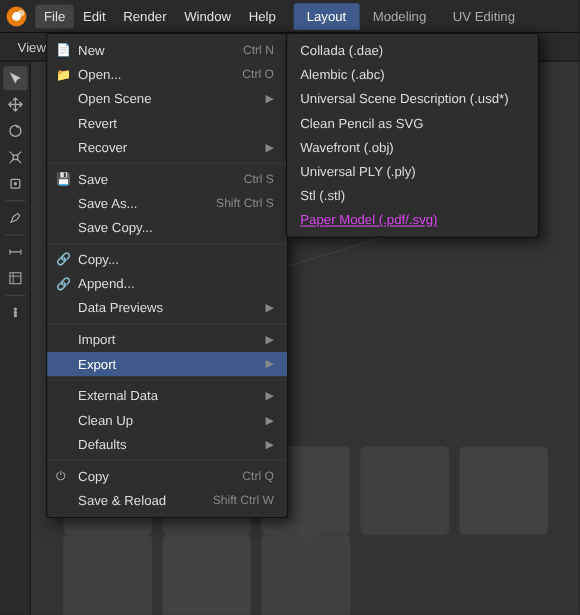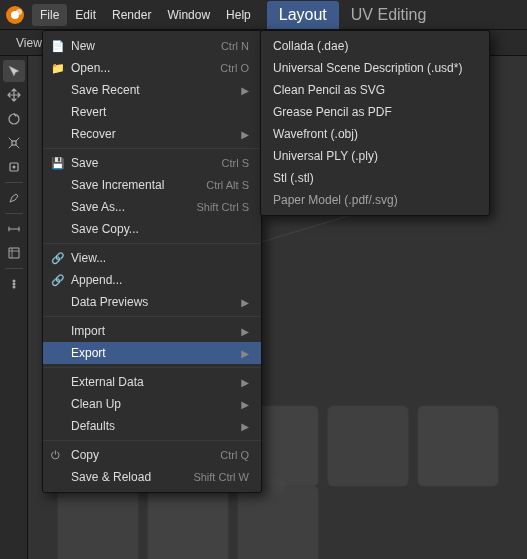--- a/index.html
+++ b/index.html
@@ -51,21 +51,21 @@
     .menu-bar-item.active {
       background: #444;
     }
     .header-tabs {
       display: flex;
       align-items: center;
       margin-left: 8px;
     }
     .tab-item {
       padding: 5px 12px;
-      font-size: 16px;
+      font-size: 12px;
       cursor: pointer;
       color: #aaa;
       border-radius: 3px 3px 0 0;
       background: transparent;
     }
     .tab-item.active {
       background: #3d5a8a;
       color: #fff;
     }
 
@@ -219,21 +219,22 @@
       border: 1px solid #111;
       border-radius: 3px;
       padding: 4px 0;
       pointer-events: all;
       box-shadow: 4px 4px 12px rgba(0,0,0,0.6);
     }
     .export-submenu .menu-item {
       padding: 4px 12px;
     }
     .export-submenu .menu-item.disabled {
-      color: #a3a3a3;
+      color: #d946ef;
+      text-decoration: underline;
     }
   </style>
 </head>
 <body>
 
 <div class="header">
   <div class="header-left">
 
     <svg class="blender-logo" viewBox="0 0 22 22" fill="none">
       <circle cx="11" cy="11" r="9" fill="#e87d0d"></circle>
@@ -243,20 +244,21 @@
     <div class="menu-bar">
       <div class="menu-bar-item active">File</div>
       <div class="menu-bar-item">Edit</div>
       <div class="menu-bar-item">Render</div>
       <div class="menu-bar-item">Window</div>
       <div class="menu-bar-item">Help</div>
     </div>
   </div>
   <div class="header-tabs">
     <div class="tab-item active">Layout</div>
+    <div class="tab-item">Modeling</div>
     <div class="tab-item">UV Editing</div>
   </div>
 </div>
 
 <div class="toolbar-row">
   <div class="toolbar-btn">View</div>
   <div class="toolbar-btn">Add</div>
   <div class="toolbar-btn">Object</div>
 </div>
 
@@ -353,51 +355,47 @@
       <span class="icon-left">📄</span>
       <span>New</span>
       <span class="shortcut">Ctrl N</span>
     </div>
     <div class="menu-item">
       <span class="icon-left">📁</span>
       <span>Open...</span>
       <span class="shortcut">Ctrl O</span>
     </div>
     <div class="menu-item">
-      <span>Save Recent</span>
+      <span>Open Scene</span>
       <span class="arrow">▶</span>
     </div>
     <div class="menu-item">
       <span>Revert</span>
     </div>
     <div class="menu-item">
       <span>Recover</span>
       <span class="arrow">▶</span>
     </div>
     <div class="menu-separator"></div>
     <div class="menu-item">
       <span class="icon-left">💾</span>
       <span>Save</span>
       <span class="shortcut">Ctrl S</span>
     </div>
     <div class="menu-item">
-      <span>Save Incremental</span>
-      <span class="shortcut">Ctrl Alt S</span>
-    </div>
-    <div class="menu-item">
       <span>Save As...</span>
       <span class="shortcut">Shift Ctrl S</span>
     </div>
     <div class="menu-item">
       <span>Save Copy...</span>
     </div>
     <div class="menu-separator"></div>
     <div class="menu-item">
       <span class="icon-left">🔗</span>
-      <span>View...</span>
+      <span>Copy...</span>
     </div>
     <div class="menu-item">
       <span class="icon-left">🔗</span>
       <span>Append...</span>
     </div>
     <div class="menu-item">
       <span>Data Previews</span>
       <span class="arrow">▶</span>
     </div>
     <div class="menu-separator"></div>
@@ -432,27 +430,27 @@
       <span>Save &amp; Reload</span>
       <span class="shortcut">Shift Ctrl W</span>
     </div>
   </div>
 
   <div class="export-submenu">
     <div class="menu-item">
       <span>Collada (.dae)</span>
     </div>
     <div class="menu-item">
+      <span>Alembic (.abc)</span>
+    </div>
+    <div class="menu-item">
       <span>Universal Scene Description (.usd*)</span>
     </div>
     <div class="menu-item">
       <span>Clean Pencil as SVG</span>
-    </div>
-    <div class="menu-item">
-      <span>Grease Pencil as PDF</span>
     </div>
     <div class="menu-item">
       <span>Wavefront (.obj)</span>
     </div>
     <div class="menu-item">
       <span>Universal PLY (.ply)</span>
     </div>
     <div class="menu-item">
       <span>Stl (.stl)</span>
     </div>

